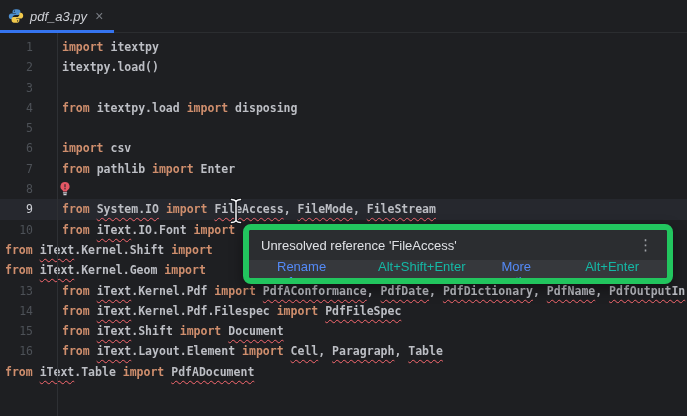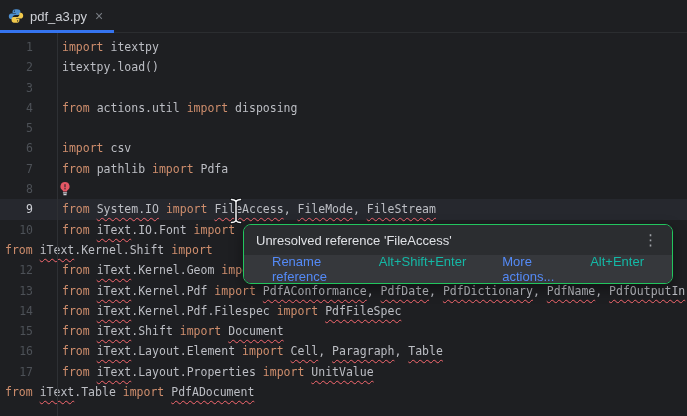--- a/index.html
+++ b/index.html
@@ -10,21 +10,21 @@
   }
 
   
   .tabbar {
     height:33px; display:flex; align-items:stretch;
     border-bottom:1px solid #2b2d30; box-sizing:border-box;
     background:var(--editor-bg);
   }
   .tab {
     position:relative; display:flex; align-items:center; gap:6px;
-    padding:0 9px 0 8px; cursor:pointer;
+    padding:0 9px 0 8px; cursor:pointer;font-style:italic;
   }
   .tab::after {
     content:""; position:absolute; left:0; right:0; bottom:-1px; height:3px;
     background:var(--accent);
   }
   .tab-label { color:#ced0d6; font-size:13px; }
   .tab-close { color:#7a7e85; font-size:14px; line-height:1; padding:1px 2px; cursor:pointer; }
   .tab-icon { width:16px; height:16px; flex:none; }
 
   
@@ -37,37 +37,37 @@
     position:absolute; top:33px; bottom:0; left:57px; width:1px;
     background:#2e3034; z-index:2;
   }
   .line { display:flex; height:20.3px; line-height:20.3px; white-space:pre; }
   .line.active { background:var(--line-highlight); }
   .ln {
     width:57px; flex:none; box-sizing:border-box; padding-right:24px;
     text-align:right; color:var(--gutter-fg); cursor:pointer;
   }
   .line.active .ln { color:#ced0d6; }
-  .code { padding-left:5px; cursor:text; }
+  .code { padding-left:5px; cursor:text;font-weight:bold; }
   .tok-kw { color:var(--kw); }
   .tok-pl { color:var(--fg); }
   .tok-err {
     color:var(--fg);
     text-decoration-line:underline; text-decoration-style:wavy;
     text-decoration-color:var(--err); text-decoration-thickness:1px;
     text-underline-offset:3.5px;
   }
 
   
   .bulb { position:absolute; left:58px; top:181px; width:14px; height:16px; z-index:3; cursor:pointer; }
   .ibeam { position:absolute; left:228px; top:197px; width:16px; height:28px; z-index:6; pointer-events:none; }
 
   .tooltip {
     position:absolute; left:243px; top:224px; width:430px; height:60px;
-    box-sizing:border-box; border:1px solid #22c55e; border-radius:8px;
+    box-sizing:border-box; border:6px solid #22c55e; border-radius:8px;
     overflow:hidden; z-index:5; box-shadow:0 5px 14px rgba(0,0,0,.4);
     font-size:13px;
   }
   .tt-top {
     height:30px; background:#2b2d30; display:flex; align-items:center;
     padding:0 12px; color:#dfe1e5;
   }
   .tt-msg { flex:1; }
   .tt-menu { color:#9da0a6; font-size:15px; cursor:pointer; padding:0 2px; }
   .tt-actions {
@@ -92,34 +92,33 @@
       </svg>
       <span class="tab-label">pdf_a3.py</span>
       <span class="tab-close">×</span>
     </div>
   </div>
 
   <div class="editor" id="editor">
       <div class="line"><span class="ln">1</span><span class="code"><span class="tok-kw">import</span><span class="tok-pl"> itextpy</span></span></div>
       <div class="line"><span class="ln">2</span><span class="code"><span class="tok-pl">itextpy.load()</span></span></div>
       <div class="line"><span class="ln">3</span><span class="code"></span></div>
-      <div class="line"><span class="ln">4</span><span class="code"><span class="tok-kw">from</span><span class="tok-pl"> actions.util </span><span class="tok-kw">import</span><span class="tok-pl"> disposing</span></span></div>
+      <div class="line"><span class="ln">4</span><span class="code"><span class="tok-kw">from</span><span class="tok-pl"> itextpy.load </span><span class="tok-kw">import</span><span class="tok-pl"> disposing</span></span></div>
       <div class="line"><span class="ln">5</span><span class="code"></span></div>
       <div class="line"><span class="ln">6</span><span class="code"><span class="tok-kw">import</span><span class="tok-pl"> csv</span></span></div>
-      <div class="line"><span class="ln">7</span><span class="code"><span class="tok-kw">from</span><span class="tok-pl"> pathlib </span><span class="tok-kw">import</span><span class="tok-pl"> Pdfa</span></span></div>
+      <div class="line"><span class="ln">7</span><span class="code"><span class="tok-kw">from</span><span class="tok-pl"> pathlib </span><span class="tok-kw">import</span><span class="tok-pl"> Enter</span></span></div>
       <div class="line"><span class="ln">8</span><span class="code"></span></div>
       <div class="line active"><span class="ln">9</span><span class="code"><span class="tok-kw">from</span><span class="tok-pl"> </span><span class="tok-err">System.IO</span><span class="tok-pl"> </span><span class="tok-kw">import</span><span class="tok-pl"> </span><span class="tok-err">FileAccess</span><span class="tok-pl">, </span><span class="tok-err">FileMode</span><span class="tok-pl">, </span><span class="tok-err">FileStream</span></span></div>
       <div class="line"><span class="ln">10</span><span class="code"><span class="tok-kw">from</span><span class="tok-pl"> </span><span class="tok-err">iText</span><span class="tok-pl">.IO.Font </span><span class="tok-kw">import</span></span></div>
       <div class="line"><span class="code"><span class="tok-kw">from</span><span class="tok-pl"> </span><span class="tok-err">iText</span><span class="tok-pl">.Kernel.Shift </span><span class="tok-kw">import</span></span></div>
-      <div class="line"><span class="ln">12</span><span class="code"><span class="tok-kw">from</span><span class="tok-pl"> </span><span class="tok-err">iText</span><span class="tok-pl">.Kernel.Geom </span><span class="tok-kw">import</span></span></div>
+      <div class="line"><span class="code"><span class="tok-kw">from</span><span class="tok-pl"> </span><span class="tok-err">iText</span><span class="tok-pl">.Kernel.Geom </span><span class="tok-kw">import</span></span></div>
       <div class="line"><span class="ln">13</span><span class="code"><span class="tok-kw">from</span><span class="tok-pl"> </span><span class="tok-err">iText</span><span class="tok-pl">.Kernel.Pdf </span><span class="tok-kw">import</span><span class="tok-pl"> </span><span class="tok-err">PdfAConformance</span><span class="tok-pl">, </span><span class="tok-err">PdfDate</span><span class="tok-pl">, </span><span class="tok-err">PdfDictionary</span><span class="tok-pl">, </span><span class="tok-err">PdfName</span><span class="tok-pl">, </span><span class="tok-err">PdfOutputIn</span></span></div>
       <div class="line"><span class="ln">14</span><span class="code"><span class="tok-kw">from</span><span class="tok-pl"> </span><span class="tok-err">iText</span><span class="tok-pl">.Kernel.Pdf.Filespec </span><span class="tok-kw">import</span><span class="tok-pl"> </span><span class="tok-err">PdfFileSpec</span></span></div>
       <div class="line"><span class="ln">15</span><span class="code"><span class="tok-kw">from</span><span class="tok-pl"> </span><span class="tok-err">iText</span><span class="tok-pl">.Shift </span><span class="tok-kw">import</span><span class="tok-pl"> </span><span class="tok-err">Document</span></span></div>
       <div class="line"><span class="ln">16</span><span class="code"><span class="tok-kw">from</span><span class="tok-pl"> </span><span class="tok-err">iText</span><span class="tok-pl">.Layout.Element </span><span class="tok-kw">import</span><span class="tok-pl"> </span><span class="tok-err">Cell</span><span class="tok-pl">, </span><span class="tok-err">Paragraph</span><span class="tok-pl">, </span><span class="tok-err">Table</span></span></div>
-      <div class="line"><span class="ln">17</span><span class="code"><span class="tok-kw">from</span><span class="tok-pl"> </span><span class="tok-err">iText</span><span class="tok-pl">.Layout.Properties </span><span class="tok-kw">import</span><span class="tok-pl"> </span><span class="tok-err">UnitValue</span></span></div>
       <div class="line"><span class="code"><span class="tok-kw">from</span><span class="tok-pl"> </span><span class="tok-err">iText</span><span class="tok-pl">.Table </span><span class="tok-kw">import</span><span class="tok-pl"> </span><span class="tok-err">PdfADocument</span></span></div>
     </div>
   <div class="gutter-sep"></div>
 
   <svg class="bulb" viewBox="0 0 14 16">
     <path fill="#e55765" d="M7 1a4.5 4.5 0 0 0-2.3 8.4c.2.1.3.3.3.5v.6h4v-.6c0-.2.1-.4.3-.5A4.5 4.5 0 0 0 7 1z"></path>
     <rect x="4.8" y="11.3" width="4.4" height="1.1" rx=".55" fill="#ced0d6"></rect>
     <rect x="5.3" y="13.1" width="3.4" height="1.1" rx=".55" fill="#ced0d6"></rect>
     <rect x="6.45" y="3.1" width="1.1" height="3.3" rx=".55" fill="#24262b"></rect>
     <circle cx="7" cy="7.7" r=".7" fill="#24262b"></circle>

